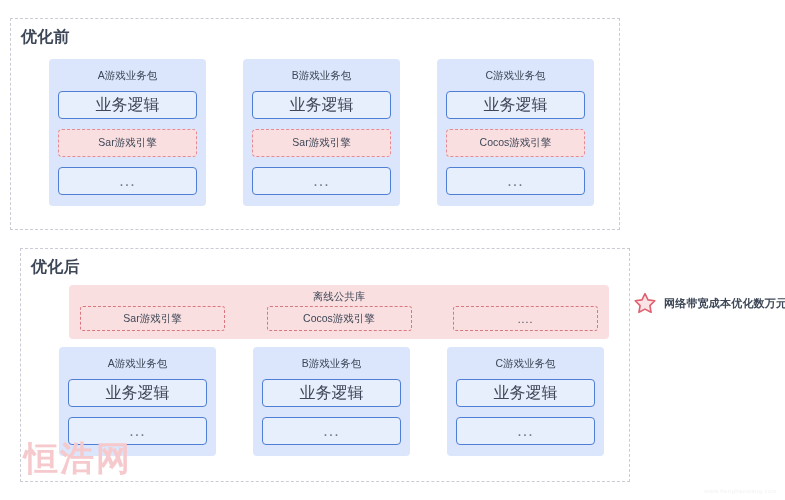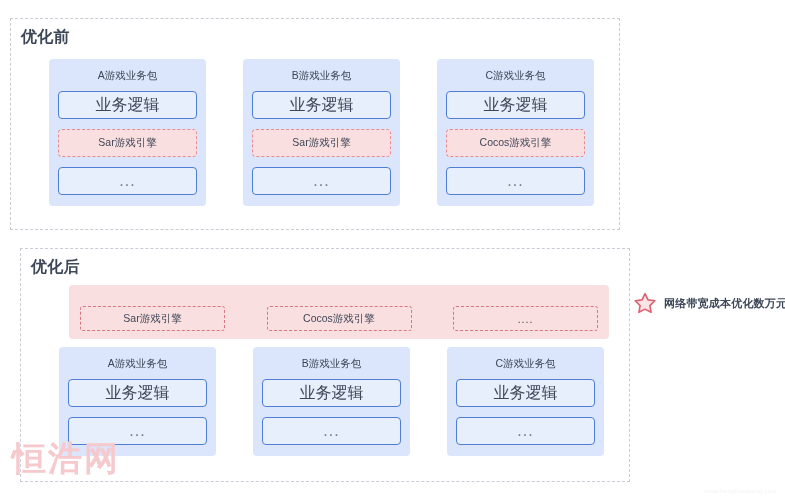--- a/index.html
+++ b/index.html
@@ -152,21 +152,21 @@
     font-size: 11px;
     font-weight: bold;
     color: #3d4757;
     white-space: nowrap;
     letter-spacing: 0.2px;
   }
 
   
   #watermark-main {
     position: absolute;
-    left: 12px;
+    left: 24px;
     top: 436px;
     font-size: 34px;
     font-weight: bold;
     color: #f6c9cd;
     letter-spacing: 2px;
     pointer-events: none;
     user-select: none;
   }
   #watermark-url {
     position: absolute;
@@ -208,20 +208,21 @@
       <div class="inner-box dots">...</div>
     </div>
 
   </div>
 </div>
 
 <div class="section" id="section-after">
   <div class="section-title">优化后</div>
 
   <div id="shared-lib-band">
+    <div id="shared-lib-title">离线公共库</div>
     <div id="shared-lib-row">
       <div class="lib-box">Sar游戏引擎</div>
       <div class="lib-box">Cocos游戏引擎</div>
       <div class="lib-box dots">....</div>
     </div>
   </div>
 
   <div class="pkg-row" id="after-pkg-row">
 
     <div class="pkg-card">

